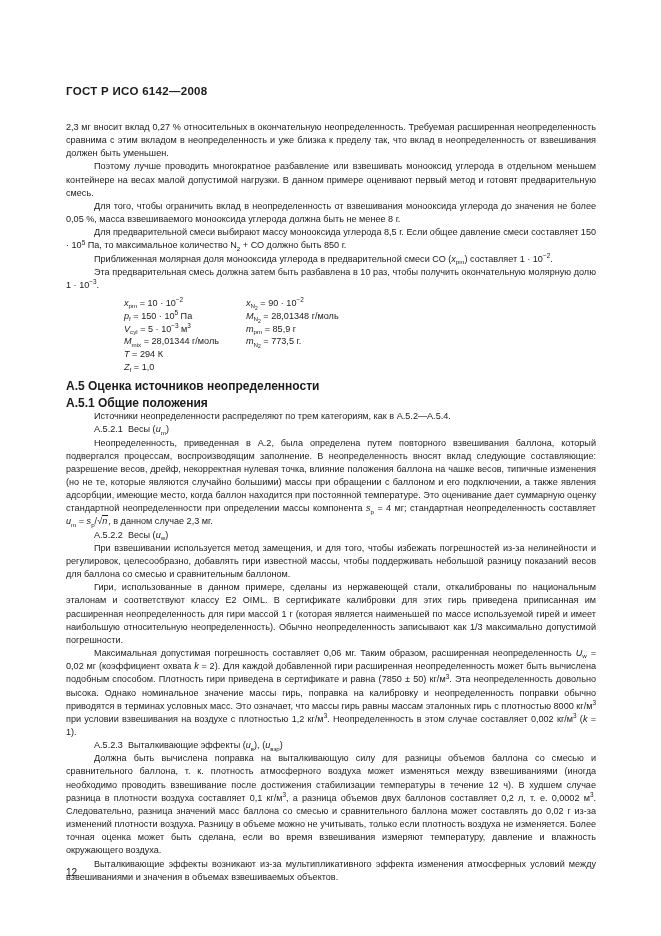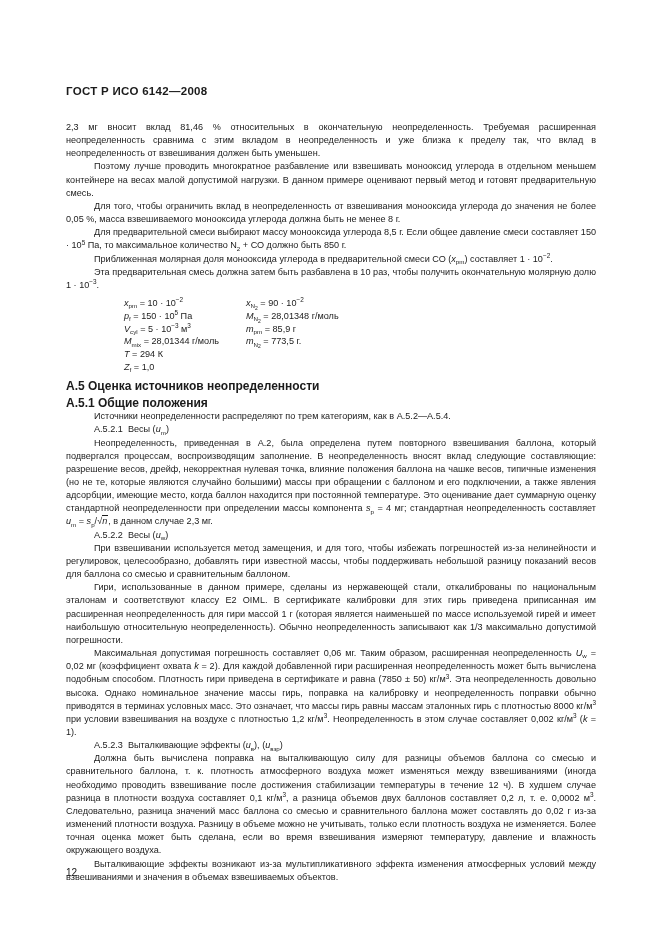--- a/index.html
+++ b/index.html
@@ -112,21 +112,21 @@
 </style>
 </head>
 <body>
 
 <div class="page">
 
   <div class="header">ГОСТ Р ИСО 6142—2008</div>
 
   <div class="content">
 
-    <p class="body">2,3 мг вносит вклад 81,46 % относительных в окончательную неопределенность. Требуемая расширенная неопределенность сравнима с этим вкладом в неопределенность и уже близка к пределу так, что вклад в неопределенность от взвешивания должен быть уменьшен.</p>
+    <p class="body">2,3 мг вносит вклад 0,27 % относительных в окончательную неопределенность. Требуемая расширенная неопределенность сравнима с этим вкладом в неопределенность и уже близка к пределу так, что вклад в неопределенность от взвешивания должен быть уменьшен.</p>
 
     <p class="body ind">Поэтому лучше проводить многократное разбавление или взвешивать монооксид углерода в отдельном меньшем контейнере на весах малой допустимой нагрузки. В данном примере оценивают первый метод и готовят предварительную смесь.</p>
 
     <p class="body ind">Для того, чтобы ограничить вклад в неопределенность от взвешивания монооксида углерода до значения не более 0,05 %, масса взвешиваемого монооксида углерода должна быть не менее 8 г.</p>
 
     <p class="body ind"><span>Для предварительной смеси выбирают массу монооксида углерода 8,5 г. Если общее давление смеси составляет 150 · 10</span><sup>5</sup><span> Па, то максимальное количество N</span><sub>2</sub><span> + СО должно быть 850 г.</span></p>
 
     <p class="body ind"><span>Приближенная молярная доля монооксида углерода в предварительной смеси СО (</span><i>x</i><sub>рm</sub><span>) составляет 1 · 10</span><sup>−2</sup><span>.</span></p>
 
     <p class="body ind"><span>Эта предварительная смесь должна затем быть разбавлена в 10 раз, чтобы получить окончательную молярную долю 1 · 10</span><sup>−3</sup><span>.</span></p>

